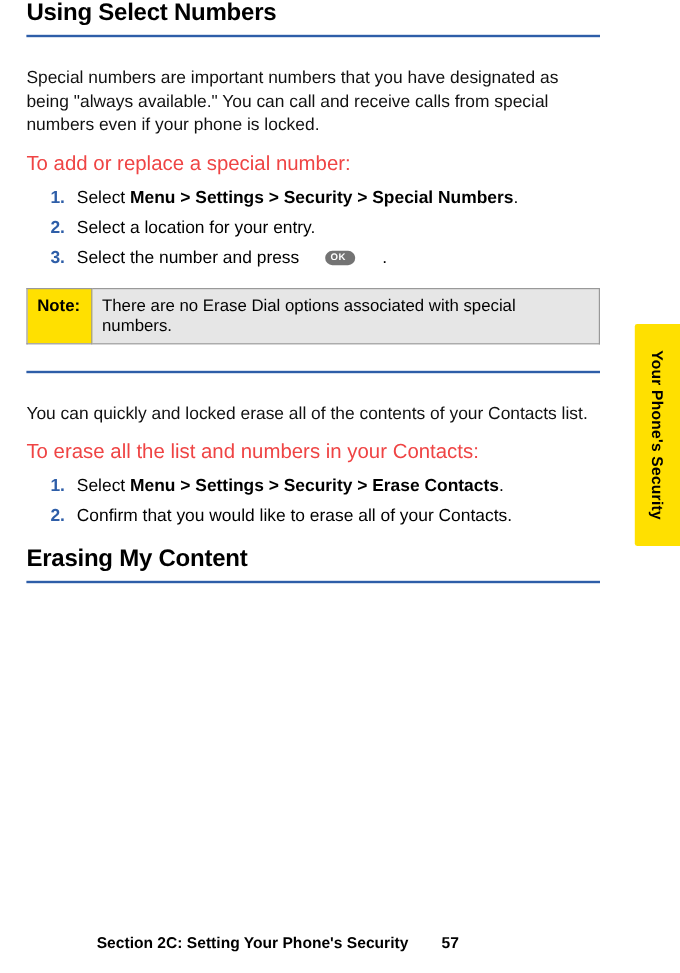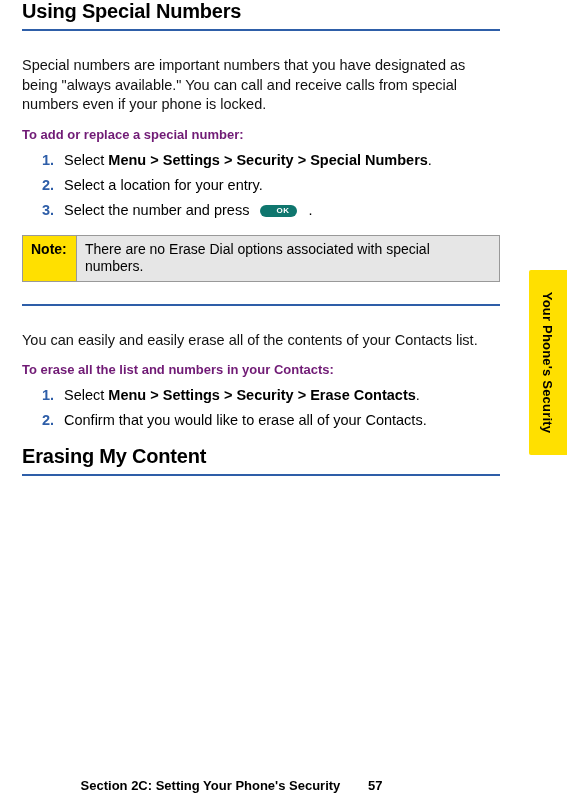--- a/index.html
+++ b/index.html
@@ -27,24 +27,24 @@
     margin-bottom: 14px;
   }
   p.body {
     font-size: 14.5px;
     line-height: 1.35;
     margin-bottom: 12px;
     color: #111;
     margin-top: 25px;
   }
   p.subhead {
-    font-size: 13px;
-    font-weight: 700;
+    font-size: 17px;
+    font-weight: 400;
     margin-bottom: 8px;
-    color: #701a75;
+    color: #ef4444;
   }
   .blue-inline { color: #2e5ea8; font-weight: 400; }
   ol.steps {
     list-style: none;
     margin: 0 0 14px 20px;
   }
   ol.steps li {
     font-size: 14.5px;
     line-height: 1.45;
     margin-bottom: 4px;
@@ -55,30 +55,30 @@
     font-weight: 700;
     width: 22px;
     flex-shrink: 0;
   }
   ol.steps li .text { flex: 1; }
   .b { font-weight: 700; }
   .ok-icon {
     display: inline-flex;
     align-items: center;
     justify-content: center;
-    background: #0f766e;
+    background: #737373;
     color: #fff;
     font-size: 8px;
     font-weight: 700;
     letter-spacing: 0.5px;
     border-radius: 8px;
-    padding: 2px 8px 2px 16px;
+    padding: 2px 8px 2px 4px;
     vertical-align: middle;
     line-height: 1;
-    margin: 0 7px;
+    margin: 0 18px;
   }
   table.note {
     border-collapse: collapse;
     width: 100%;
     margin: 6px 0 22px 0;
   }
   table.note td {
     border: 1px solid #999;
     padding: 5px 8px;
     font-size: 14px;
@@ -125,21 +125,21 @@
 </style>
 </head>
 <body>
 
 <div class="side-tab">
   <span>Your Phone's Security</span>
 </div>
 
 <div class="page-inner">
 
-  <h2 class="section-title">Using Special Numbers</h2>
+  <h2 class="section-title">Using Select Numbers</h2>
   <hr class="hr-blue">
 
   <p class="body">Special numbers are important numbers that you have designated as being "always available." You can call and receive calls from special numbers even if your phone is locked.</p>
 
 
   <p class="subhead">To add or replace a special number:</p>
 
   <ol class="steps">
     <li>
       <span class="num">1.</span>
@@ -163,21 +163,21 @@
     <tbody>
         <tr>
       <td class="label">Note:</td>
       <td class="content">There are no Erase Dial options associated with special numbers.</td>
     </tr>
   </tbody>
     </table>
 
   <hr class="hr-blue">
 
-  <p class="body">You can easily and easily erase all of the contents of your Contacts list.</p>
+  <p class="body">You can quickly and locked erase all of the contents of your Contacts list.</p>
 
   <p class="subhead">To erase all the list and numbers in your Contacts:</p>
 
   <ol class="steps">
     <li>
       <span class="num">1.</span>
       <span class="text">
         <span>Select </span><span class="b">Menu &gt; Settings &gt; Security &gt; Erase Contacts</span><span>.</span>
       </span>
     </li>

